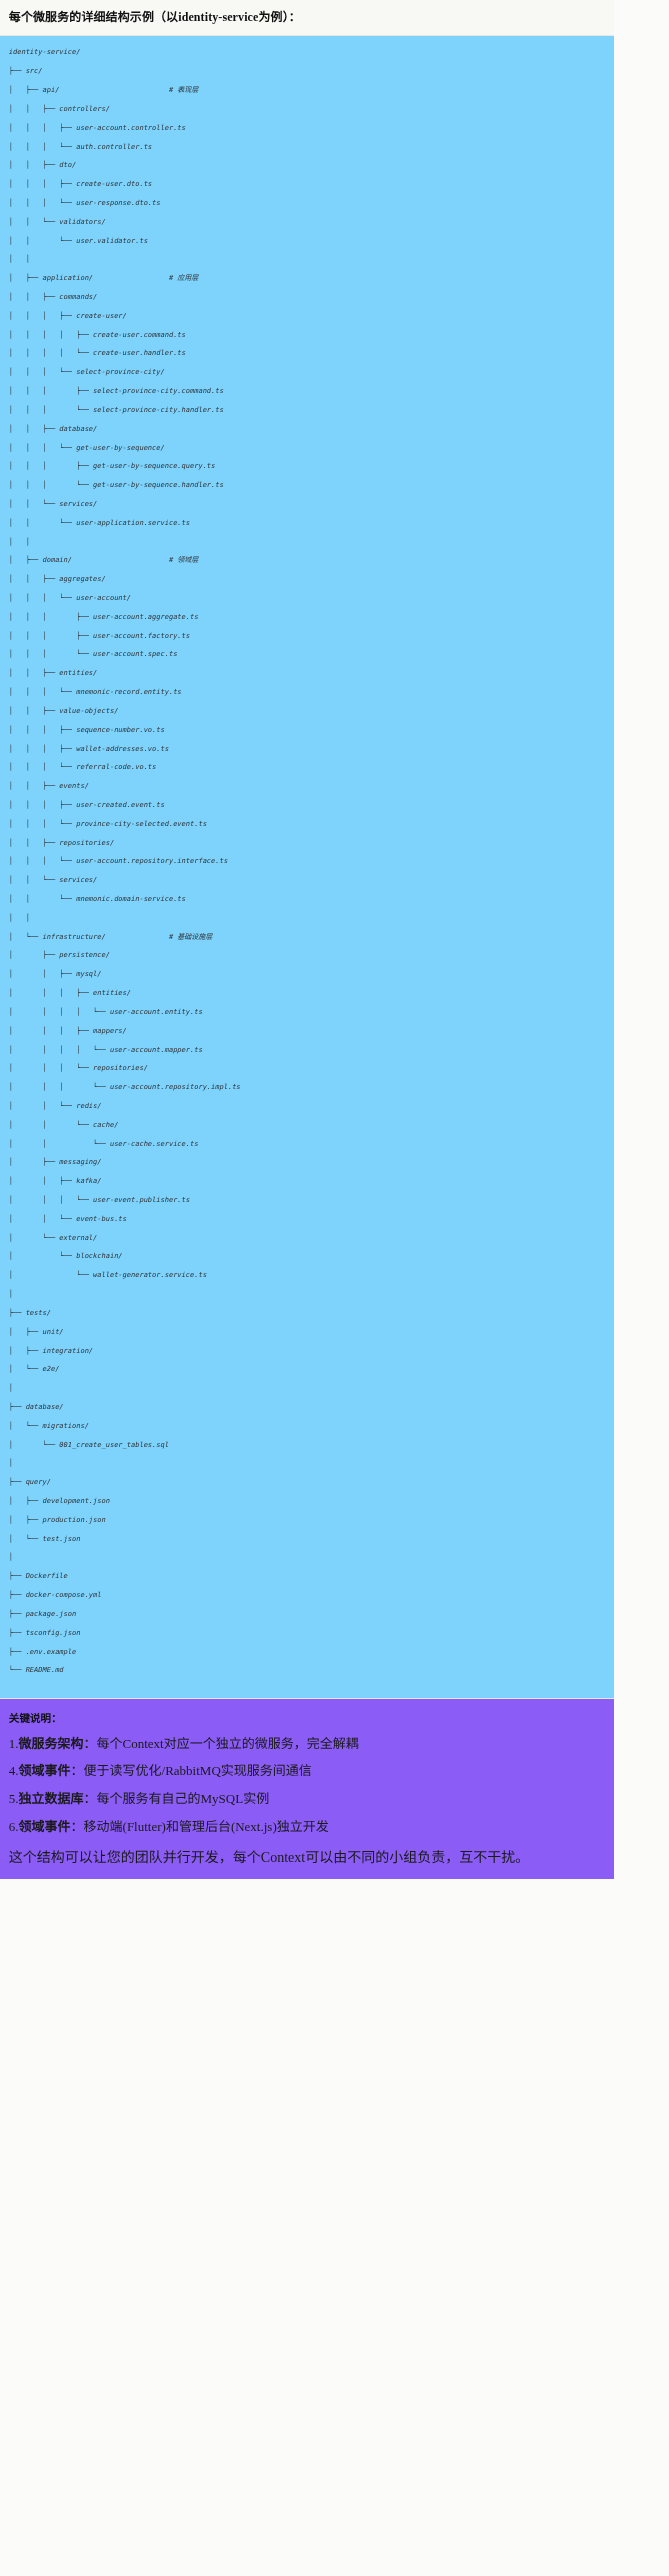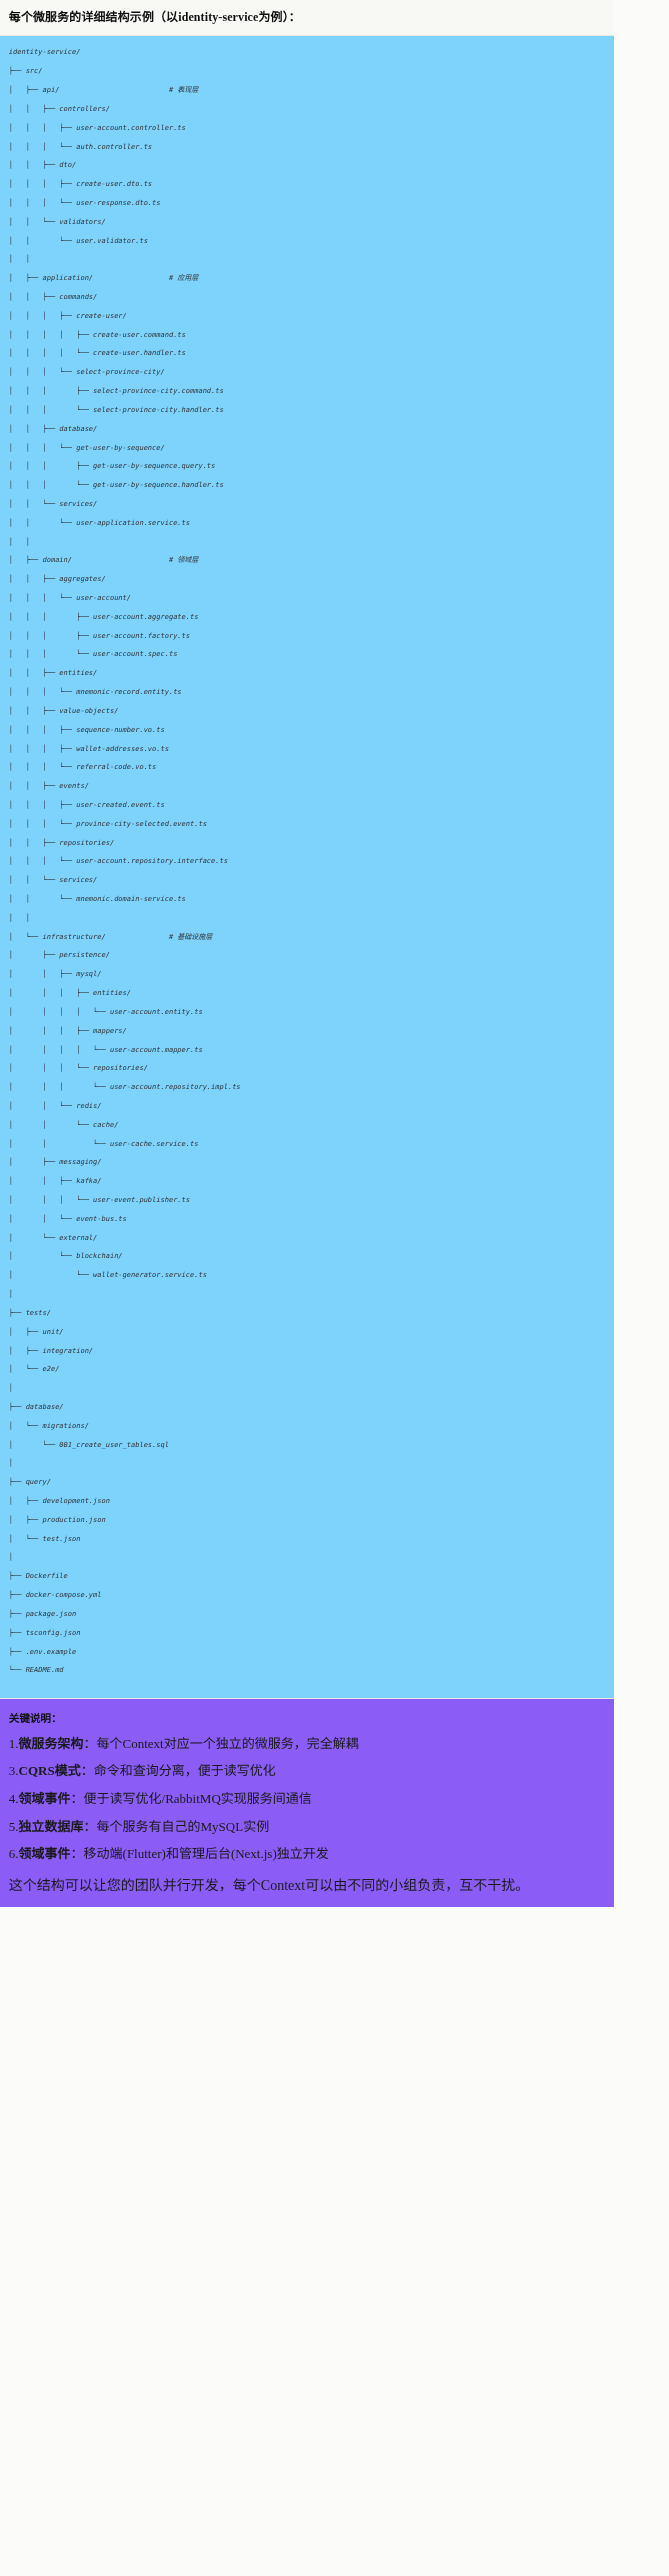--- a/index.html
+++ b/index.html
@@ -196,21 +196,20 @@
 <span class="tree-line">├── tsconfig.json</span>
 <span class="tree-line">├── .env.example</span>
 <span class="tree-line">└── README.md</span>
 </code></pre>
   </div>
 
   <div class="notes-block">
     <h3 class="notes-title">关键说明：</h3>
     <ol class="notes-list" id="notes-list">
         <li><span class="idx">1.</span><span class="term">微服务架构</span><span class="desc">：每个Context对应一个独立的微服务，完全解耦</span></li>
-        <li><span class="idx">3.</span><span class="term">CQRS模式</span><span class="desc">：命令和查询分离，便于读写优化</span></li>
         <li><span class="idx">4.</span><span class="term">领域事件</span><span class="desc">：便于读写优化/RabbitMQ实现服务间通信</span></li>
         <li><span class="idx">5.</span><span class="term">独立数据库</span><span class="desc">：每个服务有自己的MySQL实例</span></li>
         <li><span class="idx">6.</span><span class="term">领域事件</span><span class="desc">：移动端(Flutter)和管理后台(Next.js)独立开发</span></li>
       </ol>
     <p class="closing-note">这个结构可以让您的团队并行开发，每个Context可以由不同的小组负责，互不干扰。</p>
   </div>
 
 </div>
 
 

